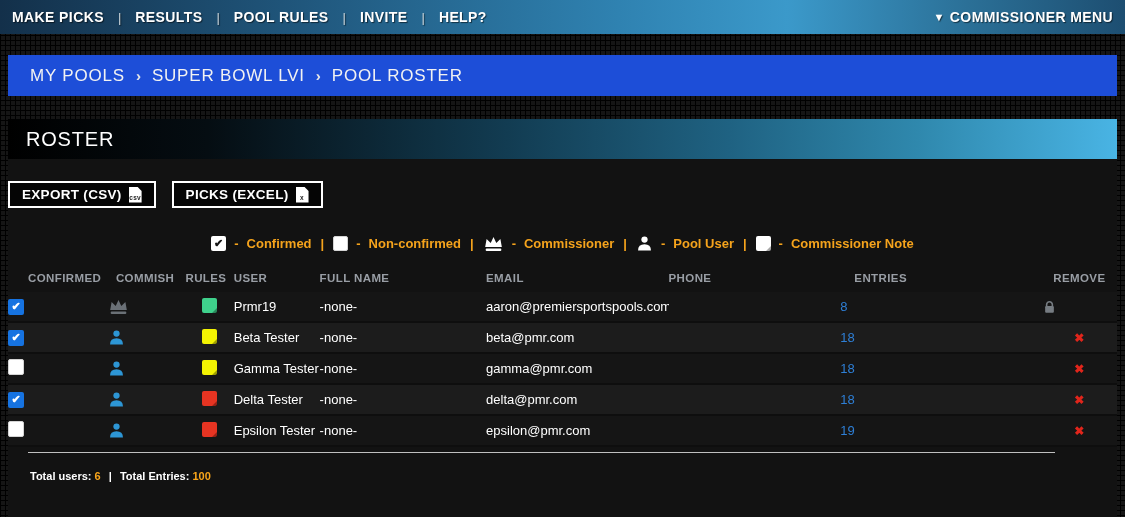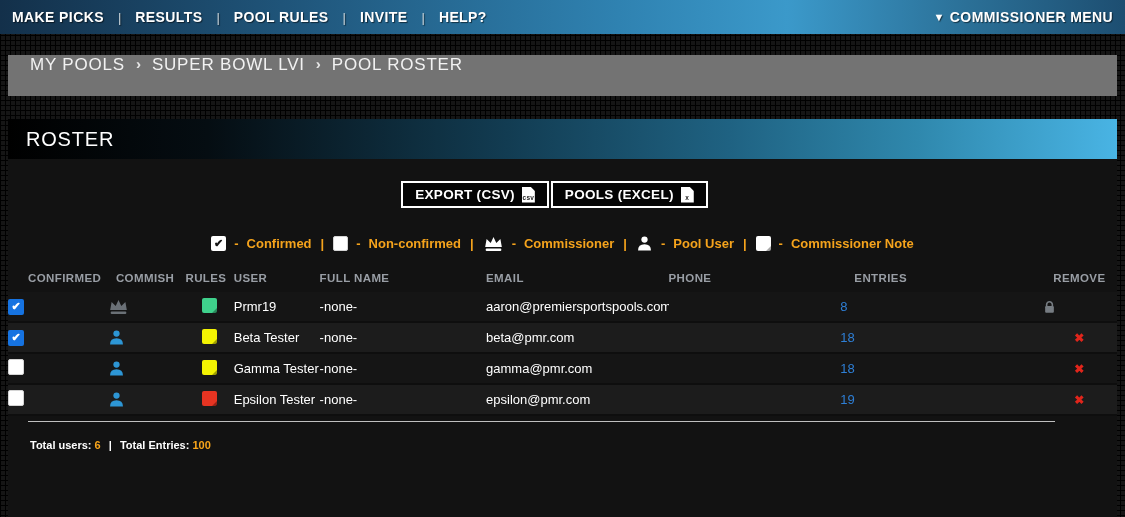--- a/index.html
+++ b/index.html
@@ -25,36 +25,36 @@
   }
   .nav-sep{color:#ccd6da;margin:0 14px;font-size:13px;text-shadow:1px 1px 1px rgba(0,0,0,.5);}
   .commish-menu{
     margin-left:auto;display:flex;align-items:center;gap:5px;cursor:pointer;
     color:#fff;font-weight:bold;font-size:14px;letter-spacing:.4px;
     text-shadow:1px 1px 1px rgba(0,0,0,.55);white-space:nowrap;
   }
   .commish-menu .arrow{font-size:11px;}
   
   .crumb-bar{
-    margin:21px 8px 0 8px;height:41px;background:#737373;
-    display:flex;align-items:flex-start;padding:0 22px;box-sizing:border-box;
+    margin:21px 8px 0 8px;height:41px;background:#1d4ed8;
+    display:flex;align-items:center;padding:0 22px;box-sizing:border-box;
   }
   .crumb-item{color:#f2f2f2;font-size:17px;letter-spacing:.8px;text-decoration:none;cursor:pointer;}
   .crumb-item.current{cursor:default;}
   .crumb-sep{color:#e6e6e6;font-size:15px;font-weight:bold;margin:0 11px;}
   
   .roster-bar{
     margin:23px 8px 0 8px;height:40px;
     background:linear-gradient(90deg,#000 0%,#050d12 18%,#123c52 45%,#1f6282 65%,#2f88ad 82%,#49b4e4 100%);
     display:flex;align-items:center;padding:0 18px;box-sizing:border-box;
   }
   .roster-title{color:#fff;font-size:20px;letter-spacing:.8px;font-weight:500;}
   
   .panel{margin:0 8px;background:#121212;min-height:359px;box-sizing:border-box;padding-bottom:10px;}
-  .export-row{display:flex;justify-content:center;gap:2px;padding:22px 16px 0 0;}
+  .export-row{display:flex;justify-content:flex-start;gap:16px;padding:22px 16px 0 0;}
   .btn{
     display:flex;align-items:center;gap:7px;height:27px;padding:0 12px;
     background:#050505;border:2px solid #fff;color:#fff;
     font-family:"Liberation Sans",sans-serif;font-weight:bold;font-size:13.5px;letter-spacing:.3px;cursor:pointer;
   }
   .ficon{
     width:13px;height:16px;background:#fff;position:relative;
     clip-path:polygon(0 0,66% 0,100% 28%,100% 100%,0 100%);
     display:flex;align-items:flex-end;justify-content:center;
     color:#1d1d1d;font-size:6.5px;font-weight:bold;line-height:1.4;
@@ -152,21 +152,21 @@
   <span class="roster-title">ROSTER</span>
 </div>
 
 <div class="panel">
   <div class="export-row">
       <button class="btn">
         <span>EXPORT (CSV)</span>
         <span class="ficon">csv</span>
       </button>
       <button class="btn">
-        <span>POOLS (EXCEL)</span>
+        <span>PICKS (EXCEL)</span>
         <span class="ficon">x</span>
       </button>
     </div>
   <div class="legend">
       <span class="cb on legend-cb"></span>
       <span class="dash">-</span>
       <span>Confirmed</span>
       <span class="lsep">|</span>
       <span class="cb off legend-cb"></span>
       <span class="dash">-</span>
@@ -249,20 +249,34 @@
               </svg></span></td>
           <td class="c-note"><span class="note" style="background: rgb(242, 242, 2);"></span></td>
           <td class="c-user">Gamma Tester</td>
           <td class="c-full">-none-</td>
           <td class="c-email">gamma@pmr.com</td>
           <td class="c-phone"></td>
           <td class="c-entr"><a class="entries-link">18</a></td>
           <td class="c-rem"><span class="remove-x">✖</span></td>
         </tr>
         <tr>
+          <td class="c-conf"><span class="cb on"></span></td>
+          <td class="c-comm"><span class="icon-person"><svg viewBox="0 0 20 20" width="17" height="17">
+                <circle cx="10" cy="5.4" r="3.7" fill="currentColor"></circle>
+                <path d="M2.4 18.2 q0 -7.2 7.6 -7.2 q7.6 0 7.6 7.2 z" fill="currentColor"></path>
+              </svg></span></td>
+          <td class="c-note"><span class="note" style="background: rgb(230, 52, 34);"></span></td>
+          <td class="c-user">Delta Tester</td>
+          <td class="c-full">-none-</td>
+          <td class="c-email">delta@pmr.com</td>
+          <td class="c-phone"></td>
+          <td class="c-entr"><a class="entries-link">18</a></td>
+          <td class="c-rem"><span class="remove-x">✖</span></td>
+        </tr>
+        <tr>
           <td class="c-conf"><span class="cb off"></span></td>
           <td class="c-comm"><span class="icon-person"><svg viewBox="0 0 20 20" width="17" height="17">
                 <circle cx="10" cy="5.4" r="3.7" fill="currentColor"></circle>
                 <path d="M2.4 18.2 q0 -7.2 7.6 -7.2 q7.6 0 7.6 7.2 z" fill="currentColor"></path>
               </svg></span></td>
           <td class="c-note"><span class="note" style="background: rgb(230, 52, 34);"></span></td>
           <td class="c-user">Epsilon Tester</td>
           <td class="c-full">-none-</td>
           <td class="c-email">epsilon@pmr.com</td>
           <td class="c-phone"></td>

